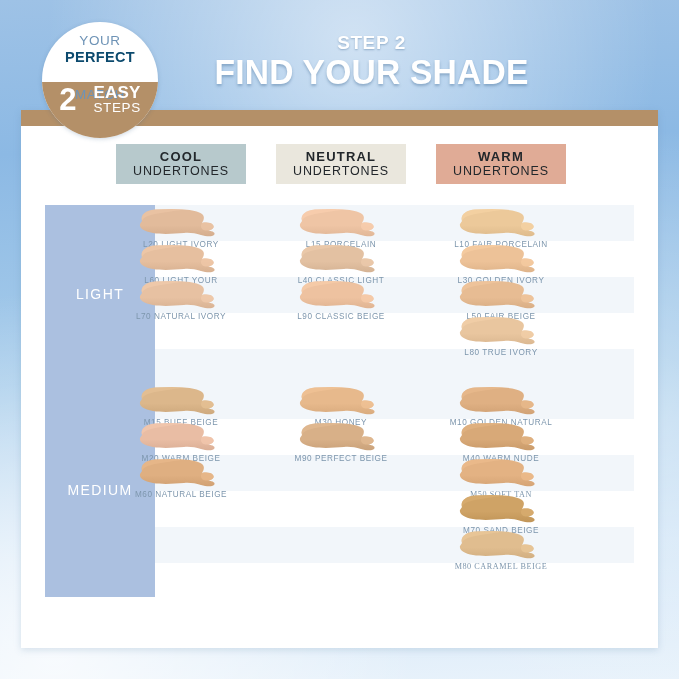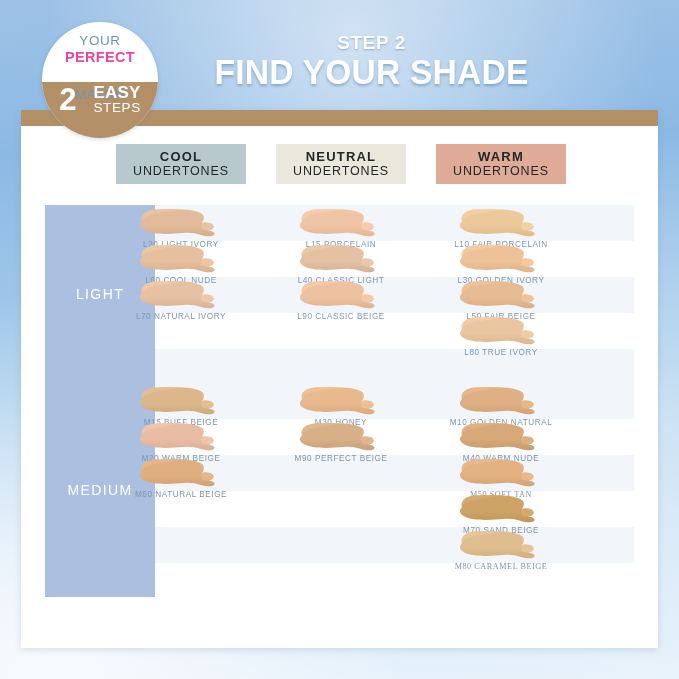--- a/index.html
+++ b/index.html
@@ -39,21 +39,21 @@
     z-index:40;
   }
   .badge-bottom{
     position:absolute;left:0;top:60px;width:116px;height:56px;background:#b49068;
   }
   .badge-top-txt{
     position:absolute;left:0;top:11px;width:116px;text-align:center;
     color:#6e93b6;line-height:1.22;
   }
   .bt1{font-size:13.5px;letter-spacing:.6px;}
-  .bt2{font-size:14.5px;font-weight:bold;letter-spacing:.3px;color:#ec4899;}
+  .bt2{font-size:14.5px;font-weight:bold;letter-spacing:.3px;color:#0c4a6e;}
   .bt3{font-size:13.5px;letter-spacing:.6px;margin-top:20px;}
   .badge-bot-txt{
     position:absolute;left:0;top:62px;width:116px;text-align:center;color:#fff;
   }
   .bb-row{display:flex;align-items:center;justify-content:center;gap:5px;}
   .bb-num{font-size:31px;font-weight:bold;line-height:1;}
   .bb-col{display:flex;flex-direction:column;align-items:flex-start;line-height:1.02;margin-left:12px;}
   .bb-easy{font-size:17px;font-weight:bold;letter-spacing:.2px;}
   .bb-steps{font-size:13.5px;letter-spacing:.6px;}
 
@@ -169,21 +169,21 @@
                   <stop offset="0%" stop-color="#e6bf9f"></stop>
                   <stop offset="60%" stop-color="#e6bf9f"></stop>
                   <stop offset="100%" stop-color="#d8b191"></stop>
                 </linearGradient>
               </defs>
               <path d="M8,14 C6,8 12,3 21,2.5 C31,2 40,1.5 50,2.5 C58,3.2 64,4 68,7 C71,9.5 70,13 68,16 C72,15 77,15.5 79,18 C81,20.5 78,23 74,23.5 C79,24 82,26 80,28 C78,30 72,29.5 67,28 C61,26.3 56,25.5 50,26 C40,26.8 28,27.5 19,26 C10,24.5 5,21 6,17 Z" fill="url(#ge6bf9f)"></path>
               <path d="M68,16 C72,15 77,15.5 79,18 C81,20.5 78,23 74,23.5 C70,24 67,22 67,19.5 C67,17.8 67.5,16.6 68,16 Z" fill="#eec7a7" opacity=".85"></path>
               <path d="M8,14 C6,8 12,3 21,2.5 C31,2 40,1.5 50,2.5 C40,4.5 24,5.5 14,9 C10.5,10.3 8.6,12 8,14 Z" fill="#f2cbab" opacity=".6"></path>
             </svg>
           </div>
-          <div class="sw-lbl" style="color: rgb(125, 150, 173);">L60 COOL NUDE</div>
+          <div class="sw-lbl" style="color: rgb(125, 150, 173);">L60 LIGHT YOUR</div>
         </div>
         <div class="cell" style="left: 85px; top: 169px;">
           <div class="sw-wrap">
             <svg viewBox="0 0 95 32" xmlns="http://www.w3.org/2000/svg">
               <defs>
                 <linearGradient id="ge7c1a2" x1="0" y1="0" x2="0" y2="1">
                   <stop offset="0%" stop-color="#e7c1a2"></stop>
                   <stop offset="60%" stop-color="#e7c1a2"></stop>
                   <stop offset="100%" stop-color="#d9b394"></stop>
                 </linearGradient>

